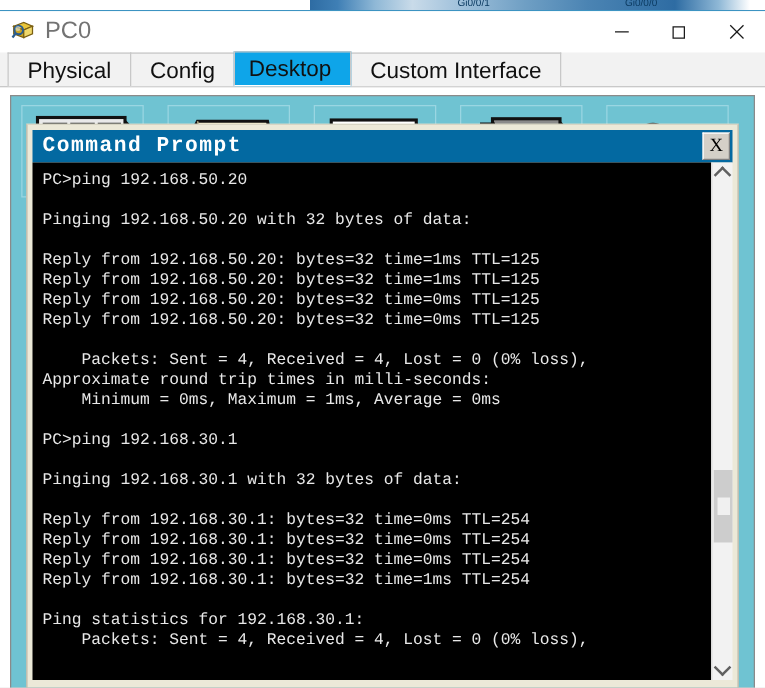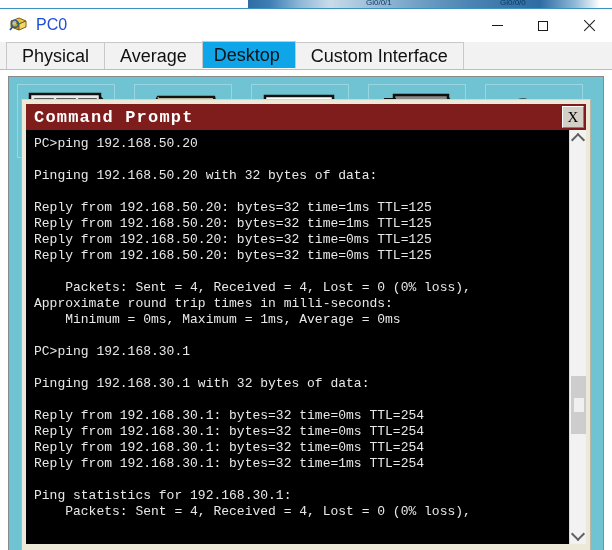--- a/index.html
+++ b/index.html
@@ -67,22 +67,22 @@
     align-items: center;
   }
   .app-icon {
     position: absolute;
     left: 8px; top: 6px;
     width: 21px; height: 21px;
   }
   .title-text {
     position: absolute;
     left: 36px; top: 6px;
-    font-size: 16px;
-    color: #1d4ed8;
+    font-size: 19px;
+    color: #737373;
     line-height: 20px;
   }
   .win-btns {
     position: absolute;
     right: 0; top: 0;
     height: 33px;
     display: flex;
   }
   .win-btn {
     width: 46px; height: 33px;
@@ -191,21 +191,21 @@
     width: 570px; height: 452px;
     background: #ece9d8;
     border: 1px solid #b9b6a6;
     border-top: 1px solid #d8d5c4;
     box-sizing: border-box;
     padding: 4px;
   }
   .cmd-titlebar {
     position: relative;
     height: 26px;
-    background: #7f1d1d;
+    background: #0369a1;
     display: flex;
     align-items: center;
     box-sizing: border-box;
   }
   .cmd-title-text {
     margin-left: 8px;
     color: #ffffff;
     font-family: "Liberation Mono", "DejaVu Sans Mono", monospace;
     font-size: 17px;
     font-weight: bold;
@@ -331,21 +331,21 @@
           <span class="glyph-max"></span>
         </span>
         <span class="win-btn close">
           <span class="glyph-close"></span>
         </span>
       </span>
     </div>
 
     <div class="tabbar">
       <span class="tab">Physical</span>
-      <span class="tab">Average</span>
+      <span class="tab">Config</span>
       <span class="tab active">Desktop</span>
       <span class="tab">Custom Interface</span>
     </div>
 
     <div class="desktop-panel">
       <div class="desktop-inner">
         <div class="tile-row">
 
           <span class="tile">
             <span>

